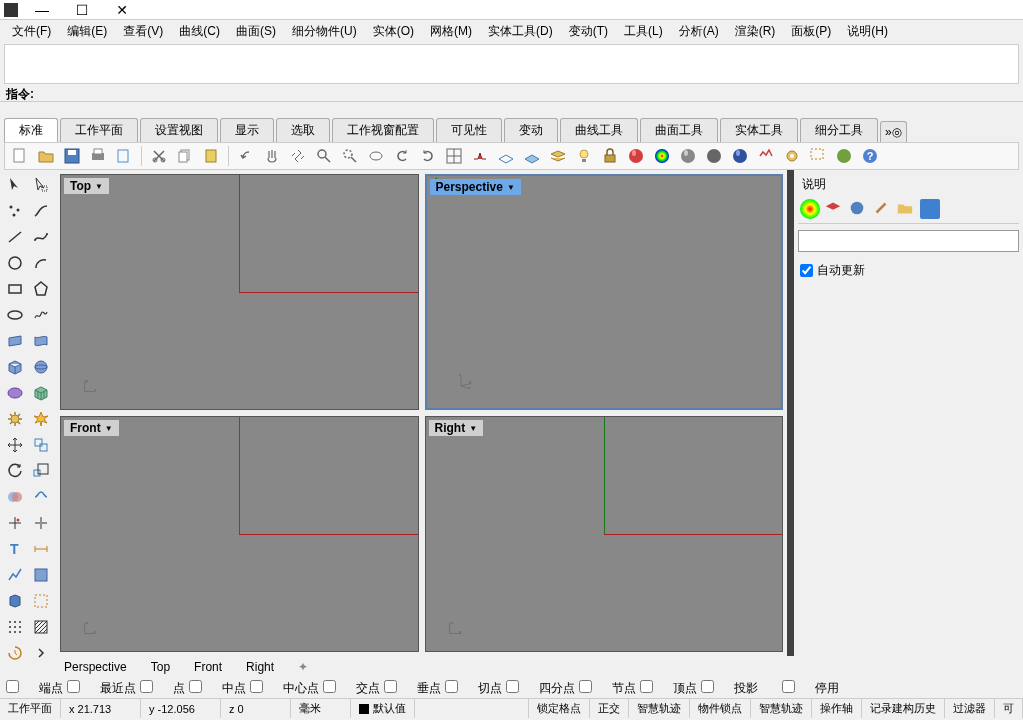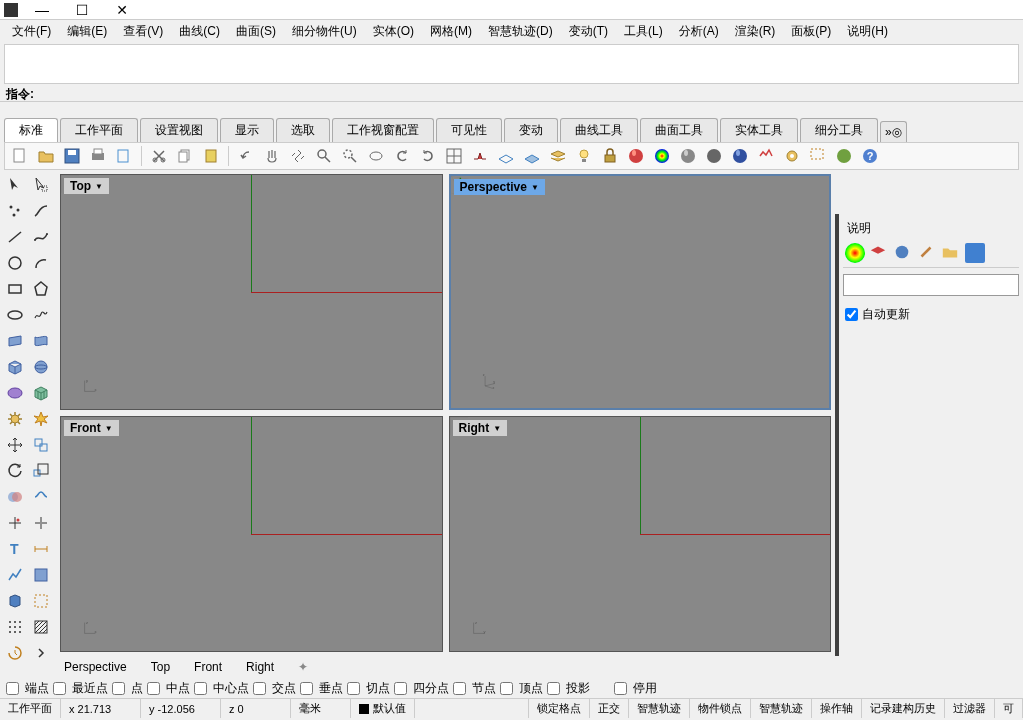--- a/index.html
+++ b/index.html
@@ -43,35 +43,35 @@
 .viewport.active { border: 2px solid #5a7faa; }
 .vplabel { position: absolute; top: 3px; left: 3px; background: #d0d0d0; padding: 1px 6px; font-weight: bold; display: flex; align-items: center; gap: 4px; z-index: 10; }
 .viewport.active .vplabel { background: #6da8e8; color: #000; }
 .vplabel .drop { font-size: 8px; }
 .grid-bg { position: absolute; inset: 0; }
 .axis-y { position: absolute; background: #1a7a1a; width: 1px; }
 .axis-x { position: absolute; background: #aa2020; height: 1px; }
 .axislabel { position: absolute; bottom: 12px; left: 20px; color: #555; font-size: 11px; }
 
 
-.rightpanel { width: 188px; background: #f0f0f0; border-left: 4px solid #404040; padding: 4px; margin-top: 44px; }
+.rightpanel { width: 236px; background: #f0f0f0; border-left: 7px solid #404040; padding: 4px; }
 .rplabel { padding: 2px 4px; font-weight: normal; }
 .rpicons { display: flex; gap: 4px; padding: 4px 2px; border-bottom: 1px solid #ccc; }
 .rpicons .ri { width: 20px; height: 20px; border-radius: 2px; }
 .rpinput { width: 100%; height: 22px; border: 1px solid #999; margin: 6px 0; background: #fff; }
 .rpcheck { padding: 4px 2px; display: flex; gap: 4px; }
 
 
 .bottomtabs { height: 22px; display: flex; align-items: center; padding: 0 60px; gap: 16px; }
 .btab { padding: 2px 4px; cursor: default; }
 .btab.plus { color: #888; }
 
 
 .snaprow { height: 20px; display: flex; align-items: center; gap: 4px; padding: 0 6px; background: #f0f0f0; }
-.snapitem { display: flex; align-items: center; gap: 6px; }
+.snapitem { display: flex; align-items: flex-start; gap: 20px; }
 .snapitem input { margin: 0; }
 
 
 .statusbar { height: 20px; display: flex; align-items: center; background: #f0f0f0; border-top: 1px solid #ccc; font-size: 11px; }
 .statusbar .scell { padding: 0 8px; border-right: 1px solid #ccc; height: 100%; display: flex; align-items: center; }
 .statusbar .scell.bold { font-weight: normal; text-align: center; }
 
 
 svg { width: 18px; height: 18px; }
 </style>
@@ -87,21 +87,21 @@
 
 <div class="menubar">
   <div class="mitem">文件(F)</div>
   <div class="mitem">编辑(E)</div>
   <div class="mitem">查看(V)</div>
   <div class="mitem">曲线(C)</div>
   <div class="mitem">曲面(S)</div>
   <div class="mitem">细分物件(U)</div>
   <div class="mitem">实体(O)</div>
   <div class="mitem">网格(M)</div>
-  <div class="mitem">智慧轨迹(D)</div>
+  <div class="mitem">实体工具(D)</div>
   <div class="mitem">变动(T)</div>
   <div class="mitem">工具(L)</div>
   <div class="mitem">分析(A)</div>
   <div class="mitem">渲染(R)</div>
   <div class="mitem">面板(P)</div>
   <div class="mitem">说明(H)</div>
 </div>
 
 <div class="cmdarea"></div>
 <div class="cmdlabel">指令:</div>

